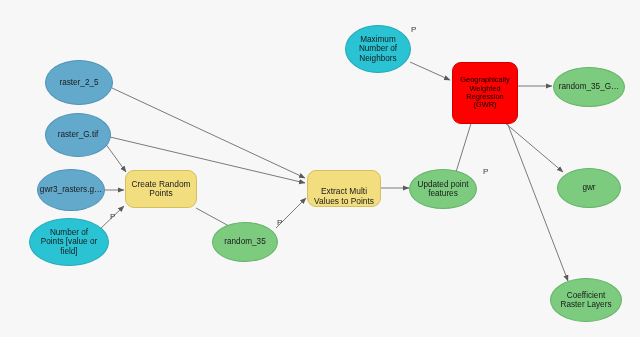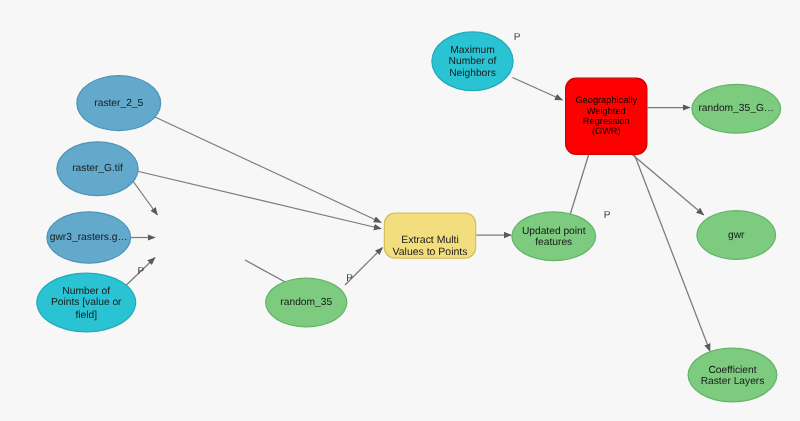--- a/index.html
+++ b/index.html
@@ -114,21 +114,21 @@
 
     <path d="M410,62 L450,80" stroke="#7a7a7a" stroke-width="1" fill="none" marker-end="url(#arrow)"></path>
 
     <path d="M518,86 L552,86" stroke="#7a7a7a" stroke-width="1" fill="none" marker-end="url(#arrow)"></path>
 
     <path d="M498,117 L563,172" stroke="#7a7a7a" stroke-width="1" fill="none" marker-end="url(#arrow)"></path>
 
     <path d="M505,117 L568,281" stroke="#7a7a7a" stroke-width="1" fill="none" marker-end="url(#arrow)"></path>
   </svg>
 
-  <div class="node ellipse n-data" style="left:61px; top:60px; width:68px; height:45px;">
+  <div class="node ellipse n-data" style="left:45px; top:60px; width:68px; height:45px;">
     <span>raster_2_5</span>
   </div>
 
   <div class="node ellipse n-data" style="left:45px; top:113px; width:66px; height:44px;">
     <span>raster_G.tif</span>
   </div>
 
   <div class="node ellipse n-data" style="left:37px; top:169px; width:68px; height:42px;">
     <span>gwr3_rasters.g…</span>
   </div>
@@ -138,20 +138,24 @@
 Points [value or
 field]</span>
   </div>
 
   <div class="node ellipse n-param" style="left:345px; top:25px; width:66px; height:48px;">
     <span>Maximum
 Number of
 Neighbors</span>
   </div>
 
+  <div class="node n-tool" style="left:125px; top:170px; width:72px; height:38px;">
+    <span>Create Random
+Points</span>
+  </div>
 
   <div class="node n-tool" style="left:307px; top:170px; width:74px; height:37px;align-items:flex-end;">
     <span>Extract Multi
 Values to Points</span>
   </div>
 
   <div class="node n-tool-red" style="left:452px; top:62px; width:66px; height:62px;">
     <span>Geographically
 Weighted
 Regression

